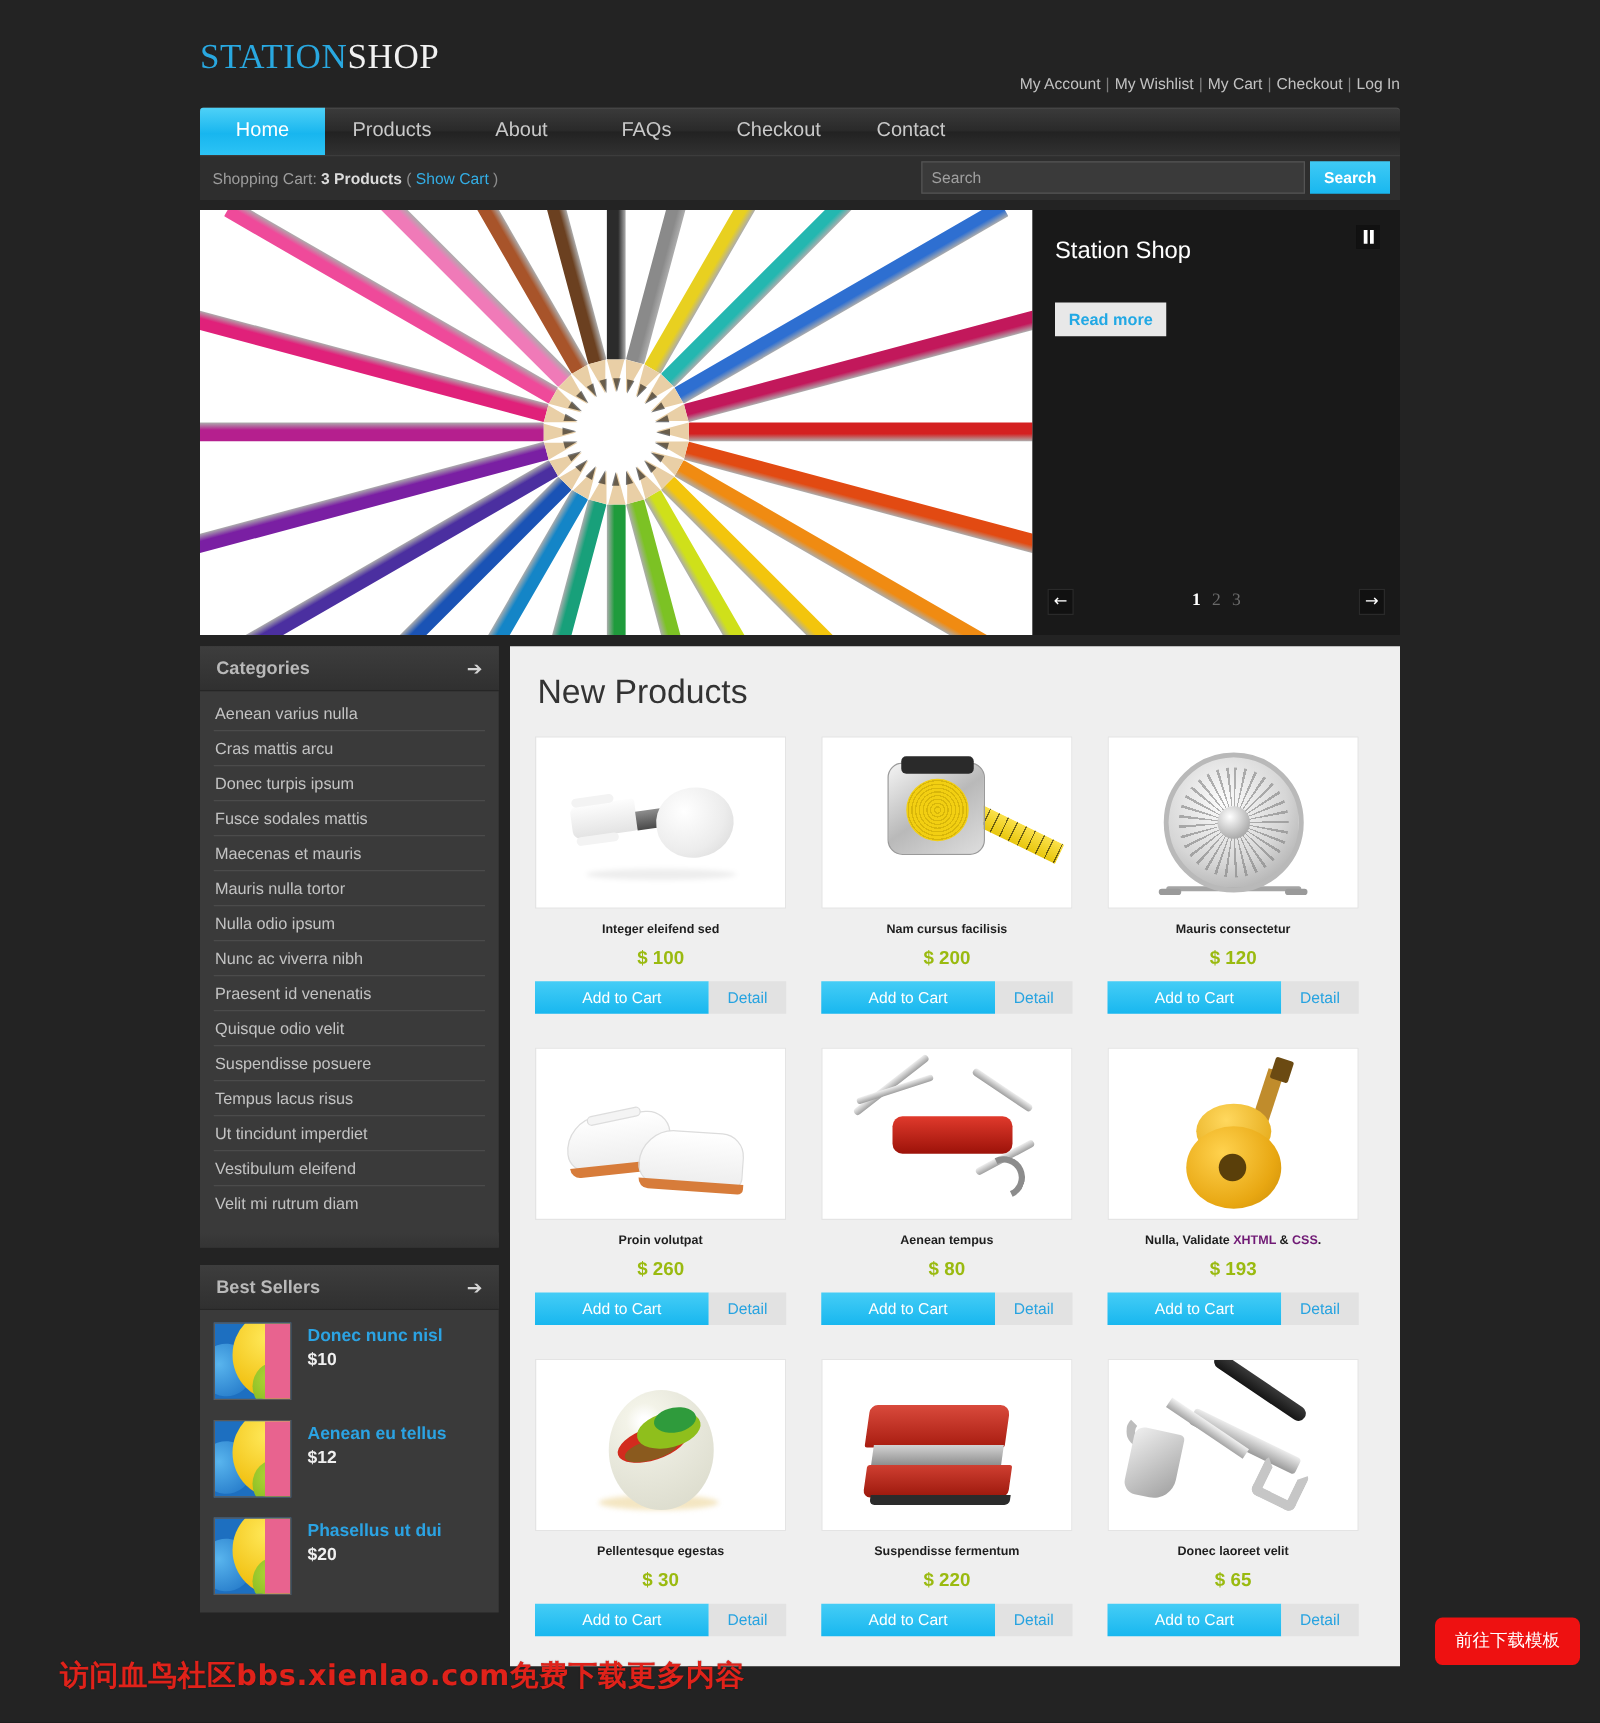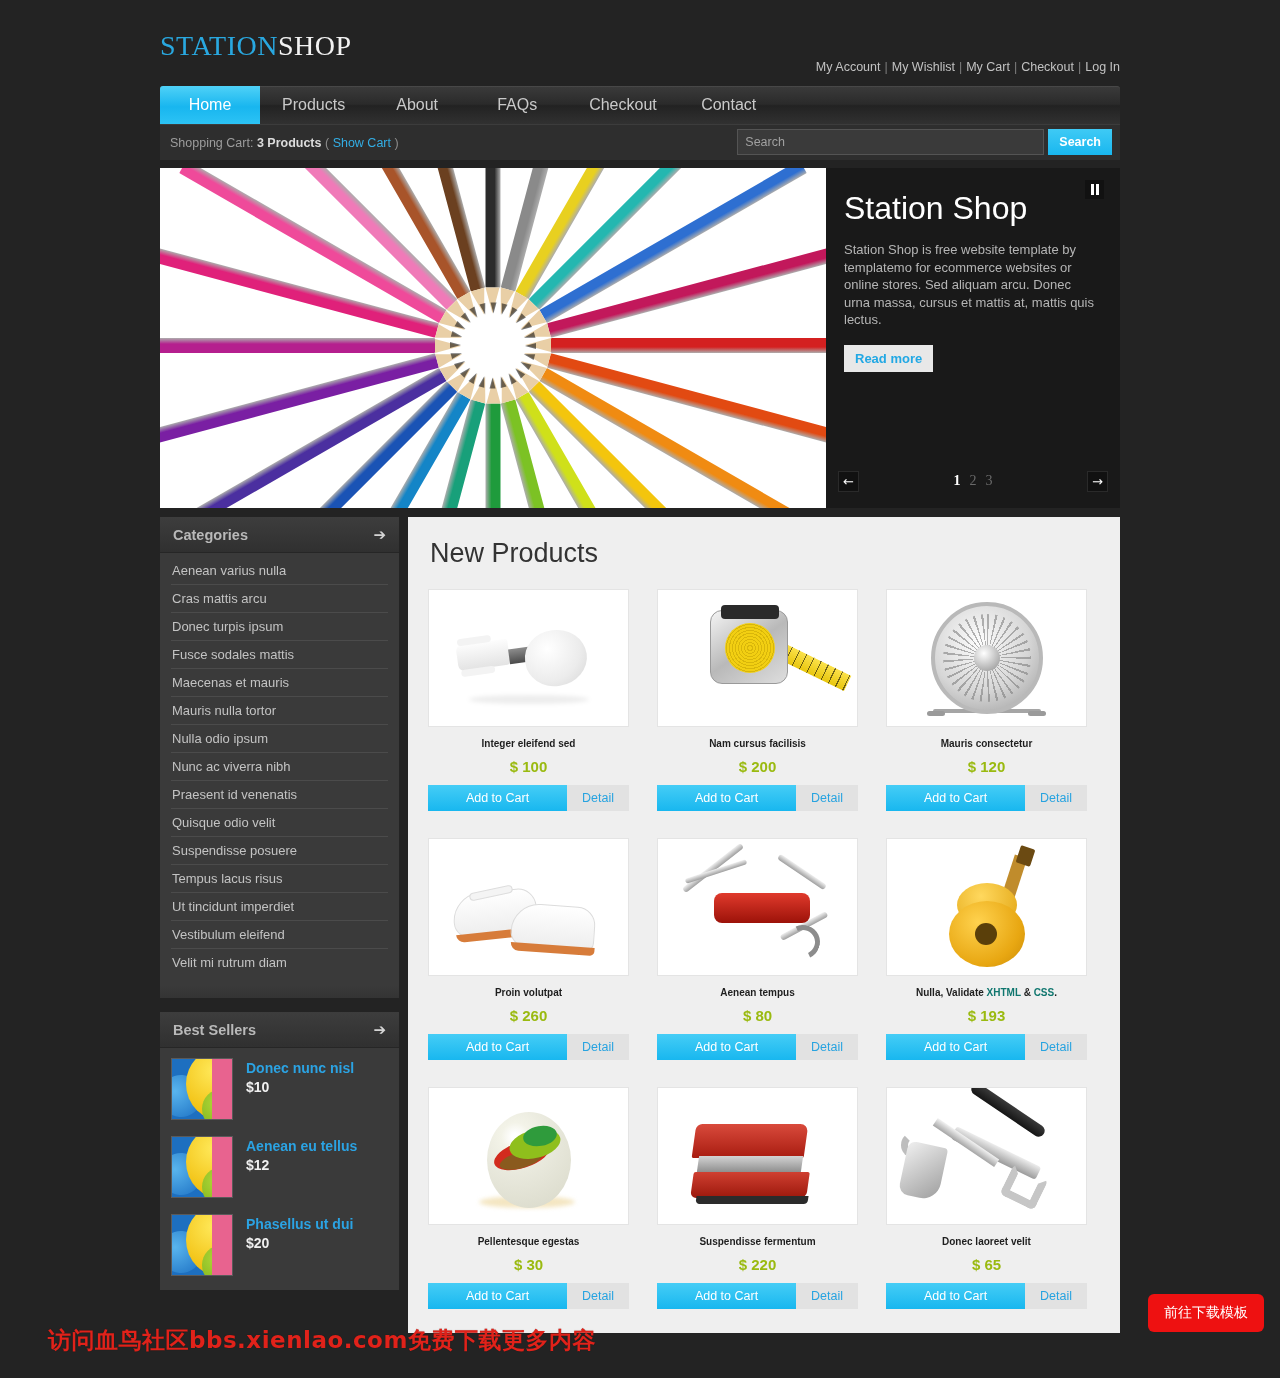--- a/index.html
+++ b/index.html
@@ -105,21 +105,21 @@
     border-bottom: 3px solid transparent;
     border-right: 11px solid rgba(0,0,0,.55);
   }
 
   .slide-text {
     width: 294px; height: 340px; background: #191919;
     padding: 22px 22px 0 18px; position: relative;
   }
   .slide-title {
     color: #fff; font-family: "Liberation Sans", sans-serif;
-    font-size: 32px; font-weight: normal; margin-bottom: 14px;
+    font-size: 19px; font-weight: normal; margin-bottom: 14px;
   }
   .slide-body {
     color: #b5b5b5; font-family: "Liberation Sans", sans-serif;
     font-size: 13px; line-height: 17.5px;
   }
   .readmore {
     display: inline-block; margin-top: 16px;
     background: #e8e8e8; color: #21a8e4;
     font-family: "Liberation Sans", sans-serif; font-size: 13px; font-weight: bold;
     padding: 6px 11px; text-decoration: none; cursor: pointer;
@@ -223,21 +223,21 @@
   .pcard { width: 201px; }
   .pimg {
     height: 138px; background: #fff; border: 1px solid #e4e4e4;
     display: flex; align-items: center; justify-content: center; overflow: hidden;
   }
   .pname {
     text-align: center; margin-top: 11px;
     font-family: "Liberation Sans", sans-serif; font-size: 10px;
     font-weight: bold; color: #1e1e1e;
   }
-  .pname a { color: #0f766e; text-decoration: none; }
+  .pname a { color: #701a75; text-decoration: none; }
   .pprice {
     text-align: center; margin-top: 9px;
     font-family: "Liberation Sans", sans-serif; font-size: 15px;
     font-weight: bold; color: #9aba10;
   }
   .pbtns { display: flex; margin-top: 10px; }
   .btn-cart {
     flex: 0 0 139px; height: 26px;
     background: linear-gradient(#45cdf6, #18b7ef);
     color: #fff; border: none; cursor: pointer;
@@ -431,21 +431,20 @@
             <div class="pencil" style="transform: rotate(330deg) translateX(58px); background: linear-gradient(rgb(46, 111, 209), rgb(46, 111, 209) 60%, rgba(0, 0, 0, 0.32));"></div>
             <div class="pencil" style="transform: rotate(345deg) translateX(58px); background: linear-gradient(rgb(194, 24, 91), rgb(194, 24, 91) 60%, rgba(0, 0, 0, 0.32));"></div>
           </div>
       </div>
       <div class="slide-text">
         <div class="pausebtn">
             <i></i>
             <i></i>
           </div>
         <h2 class="slide-title">Station Shop</h2>
-        <p class="slide-body">Station Shop is free website template by templatemo for ecommerce websites or online stores. Sed aliquam arcu. Donec urna massa, cursus et mattis at, mattis quis lectus.</p>
         <a class="readmore" href="#">Read more</a>
         <div class="slider-ctrl">
           <div class="arrowbtn">←</div>
           <div class="pagenums" id="pagenums">
               <span class="on">1</span>
               <span>2</span>
               <span>3</span>
             </div>
           <div class="arrowbtn">→</div>
         </div>

